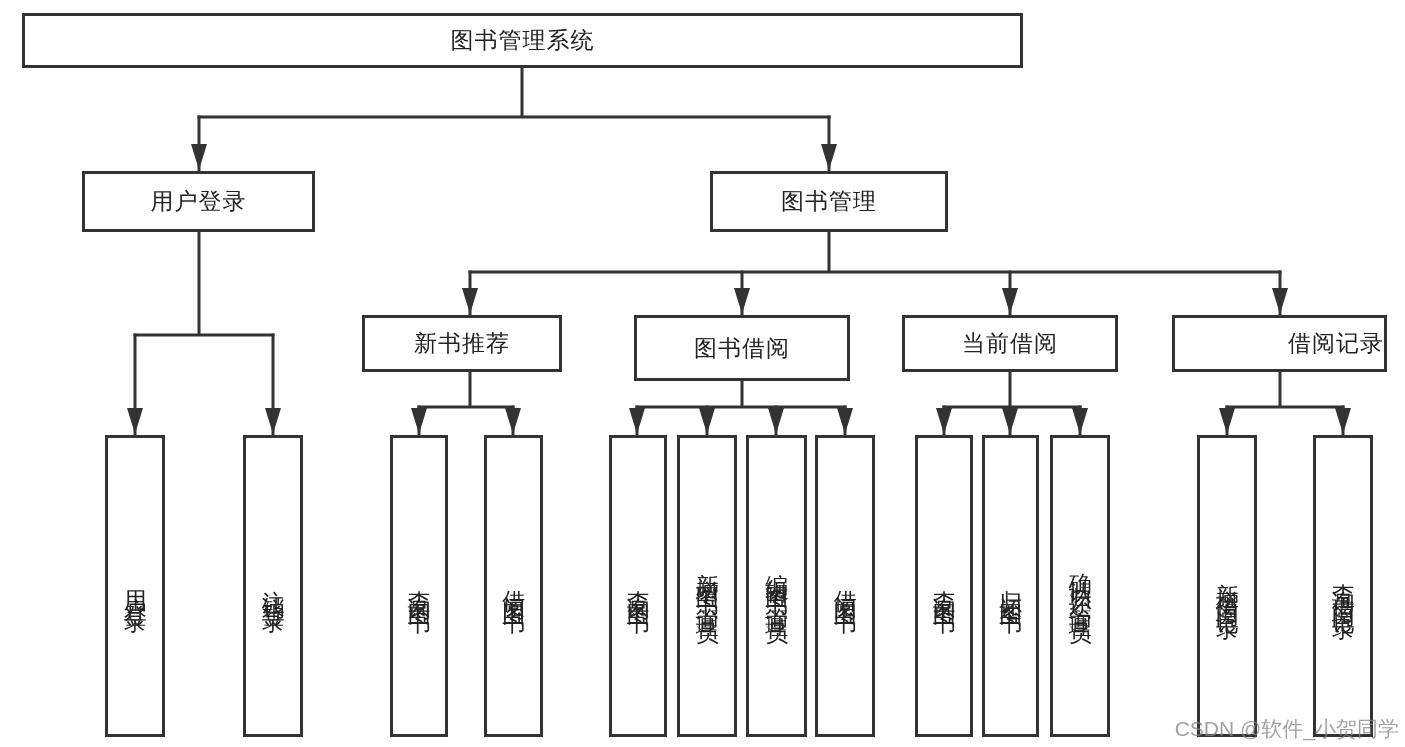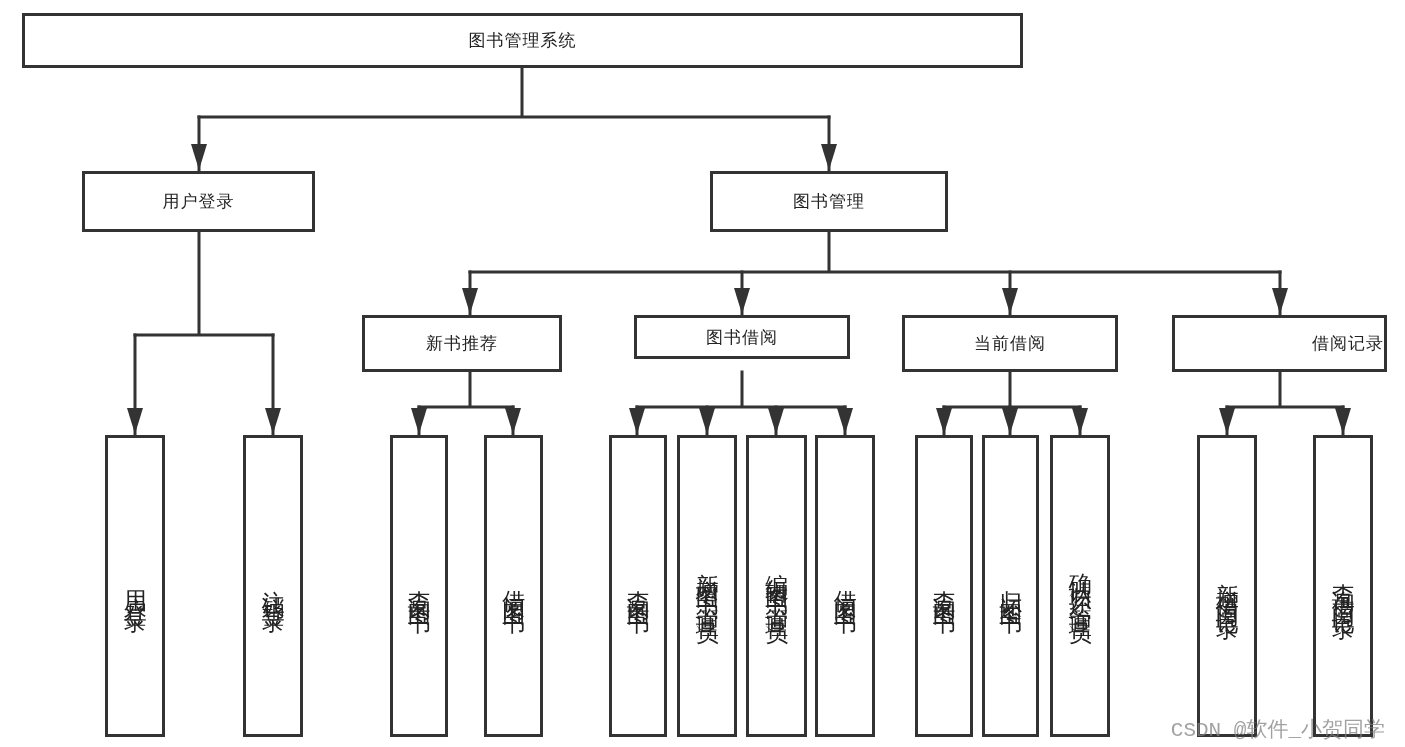--- a/index.html
+++ b/index.html
@@ -21,38 +21,37 @@
     position: absolute;
     box-sizing: border-box;
     background: #ffffff;
     border: 3px solid #333333;
     color: #222222;
     display: flex;
     align-items: center;
     justify-content: center;
     z-index: 1;
   }
-  .hbox { font-size: 17px; letter-spacing: 1px; }
+  .hbox { font-size: 23px; letter-spacing: 1px; }
   .vbox span {
     writing-mode: vertical-rl;
     text-orientation: mixed;
     font-size: 23px;
     line-height: 1.1;
     letter-spacing: 7px;
     white-space: nowrap;
   }
   .watermark {
     position: absolute;
     top: 715px;
-    right: 20px;
+    right: 6px;
     font-size: 21px;
     color: rgba(130,130,130,0.75);
     z-index: 5;
     white-space: nowrap;
-    font-family: Liberation Mono, monospace;
   }
 </style>
 </head>
 <body>
 
 <div class="stage">
 
   <svg class="wires" viewBox="0 0 1405 747" stroke="#333333" stroke-width="3" fill="none" stroke-linecap="square">
     <defs>
       <marker id="arw" markerUnits="userSpaceOnUse" markerWidth="30" markerHeight="22" refX="26" refY="8" orient="auto">
@@ -115,21 +114,21 @@
   <div class="box hbox" style="left:82px; top:171px; width:233px; height:61px;">
     <span>用户登录</span>
   </div>
   <div class="box hbox" style="left:710px; top:171px; width:238px; height:61px;">
     <span>图书管理</span>
   </div>
 
   <div class="box hbox" style="left:362px; top:315px; width:200px; height:57px;">
     <span>新书推荐</span>
   </div>
-  <div class="box hbox" style="left:634px; top:315px; width:216px; height:44px;">
+  <div class="box hbox" style="left:634px; top:315px; width:216px; height:66px;">
     <span>图书借阅</span>
   </div>
   <div class="box hbox" style="left:902px; top:315px; width:216px; height:57px;">
     <span>当前借阅</span>
   </div>
   <div class="box hbox" style="left:1172px; top:315px; width:215px; height:57px;justify-content:flex-end;">
     <span>借阅记录</span>
   </div>
 
   <div class="box vbox" style="left:105px; top:435px; width:60px; height:302px;">

